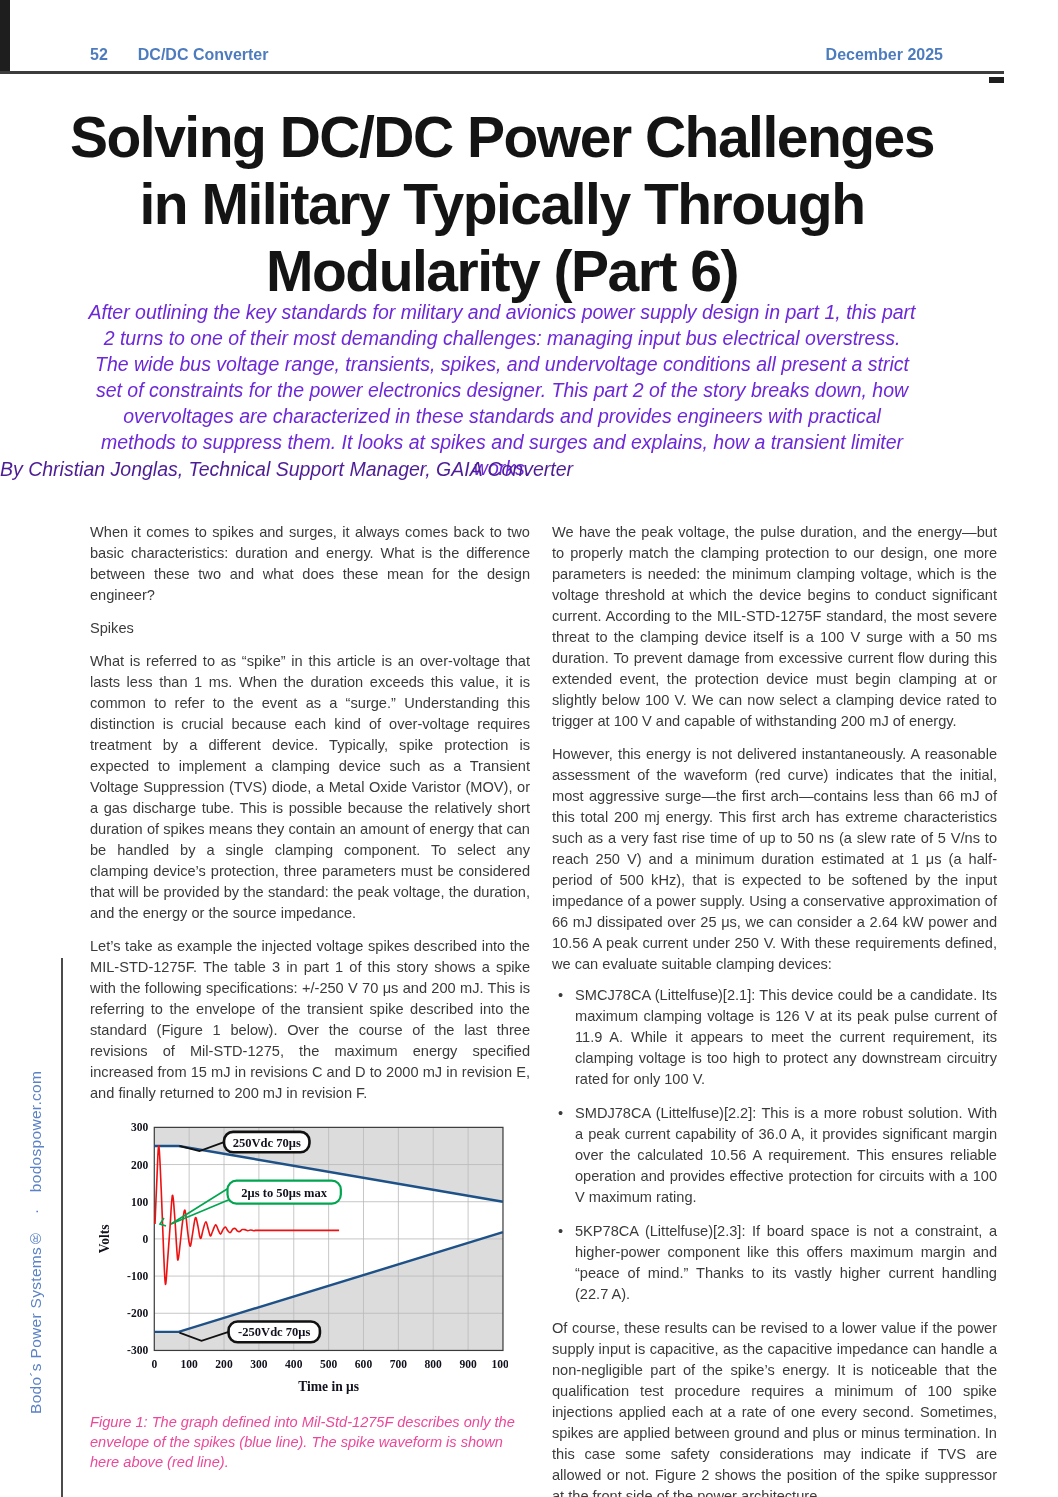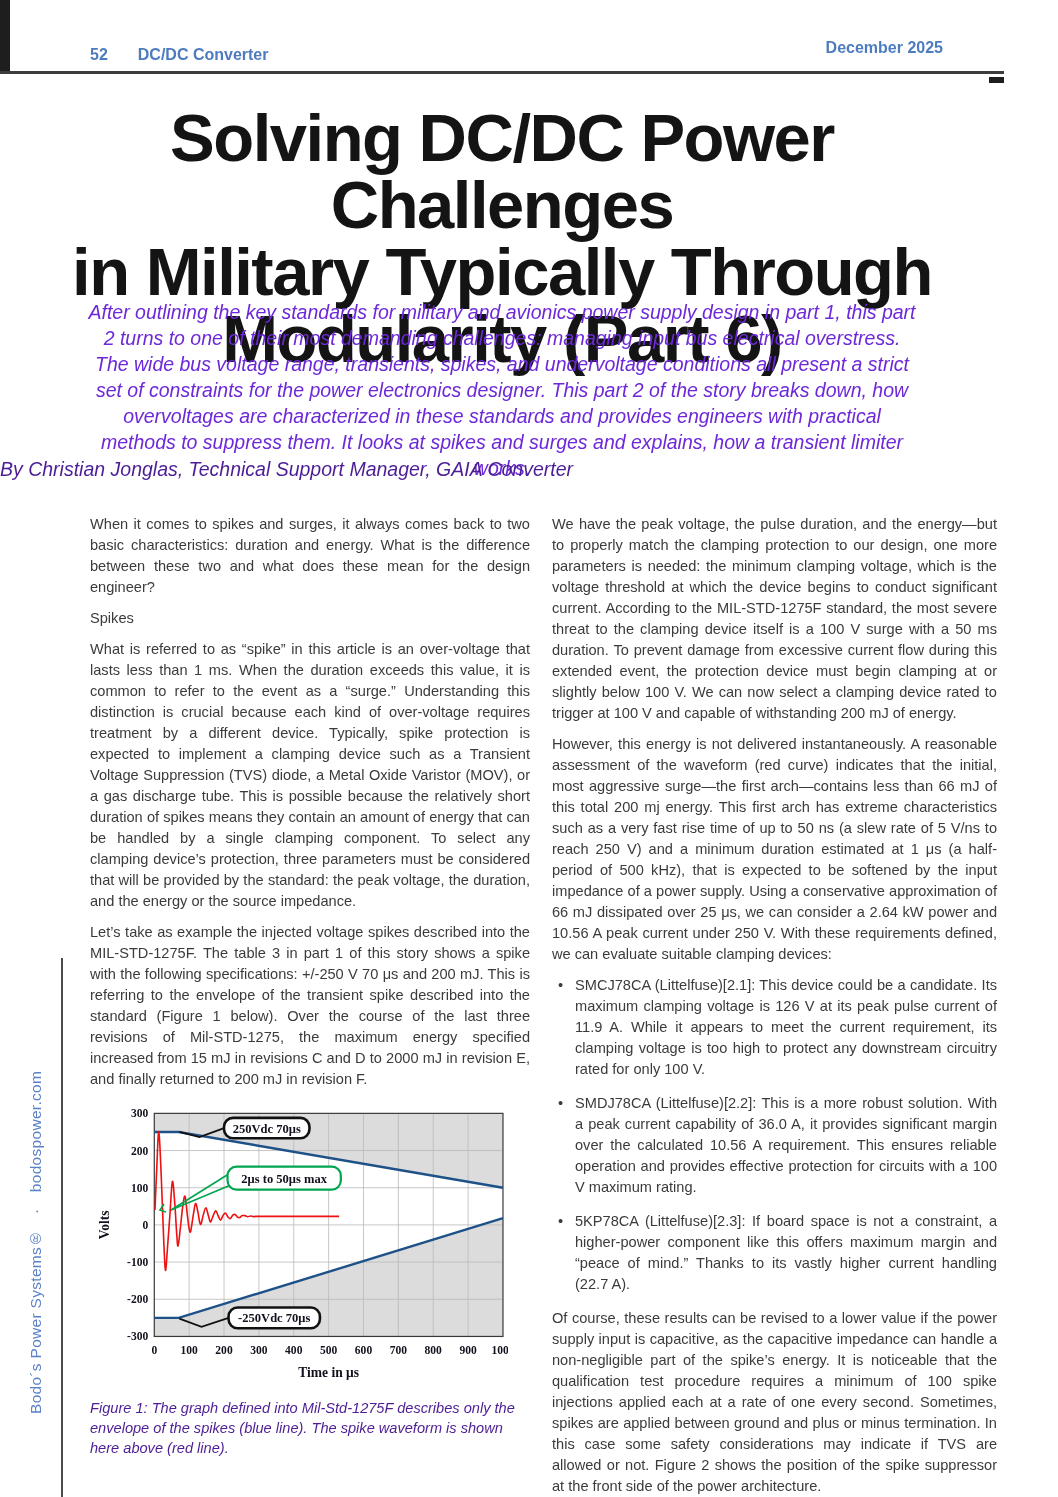--- a/index.html
+++ b/index.html
@@ -6,41 +6,41 @@
   .page{position:relative;width:1004px;height:1497px;background:#ffffff;overflow:hidden;
         font-family:"Liberation Sans",sans-serif;color:#3b3b3b;}
   
   .corner-block{position:absolute;left:0;top:0;width:10px;height:74px;background:#1e1e1e;}
   .header-rule{position:absolute;left:0;top:71px;width:1041px;height:3px;background:#3c3c3c;}
   .header-rule-tab{position:absolute;right:0;top:77px;width:15px;height:6px;background:#1e1e1e;}
   .vrule{position:absolute;left:61px;top:958px;width:2px;height:539px;background:#4b4b4b;}
   
   .header-left{position:absolute;left:90px;top:46px;font-size:16px;font-weight:bold;color:#4d7cbe;}
   .header-left .pageno{margin-right:30px;}
-  .header-right{position:absolute;right:61px;top:39px;font-size:16px;font-weight:bold;color:#4d7cbe;}
+  .header-right{position:absolute;right:61px;top:46px;font-size:16px;font-weight:bold;color:#4d7cbe;}
   
   .title{position:absolute;left:55px;right:55px;top:104px;text-align:center;
-         font-size:67px;line-height:67px;font-weight:700;letter-spacing:-1.5px;color:#141414;}
+         font-size:57px;line-height:67px;font-weight:700;letter-spacing:-1.5px;color:#141414;}
   .standfirst{position:absolute;left:86px;right:86px;top:299px;text-align:center;
               font-style:italic;font-size:19.5px;line-height:26px;color:#6d28d9;}
   .byline{position:absolute;left:0;right:0;top:458px;text-align:left;
           font-style:italic;font-size:19.5px;color:#4c1d95;}
   
   .col{position:absolute;top:510px;}
   .col-left{left:90px;width:440px;}
   .col-right{left:552px;width:445px;}
-  .col p{font-size:14.6px;line-height:21px;text-align:justify;margin:4px 0 10px;color:#3b3b3b;}
+  .col p{font-size:14.6px;line-height:21px;text-align:justify;margin:12px 0 10px;color:#3b3b3b;}
   .subhead{font-size:14.6px;line-height:21px;font-weight:normal;color:#2e2e2e;margin:4px 0 0;}
   ul.bullets{list-style:none;margin:2px 0 10px;padding:0;}
   ul.bullets li{position:relative;padding-left:23px;margin:0 0 13px;font-size:14.6px;line-height:21px;text-align:justify;}
   ul.bullets li .marker{position:absolute;left:6px;top:0;color:#3b3b3b;}
   
   .figure{margin:16px 0 0 6px;width:412px;}
   .figure svg{display:block;width:412px;height:276px;}
-  .caption{font-style:italic;font-size:14.6px;line-height:20px;color:#4c1d95;margin-top:16px;width:428px;text-align:left;}
+  .caption{font-style:italic;font-size:14.6px;line-height:20px;color:#ec4899;margin-top:16px;width:428px;text-align:left;}
   
   .sidebar{position:absolute;left:27px;top:1058px;height:356px;
            writing-mode:vertical-rl;transform:rotate(180deg);
            color:#5b82c6;font-size:15.5px;letter-spacing:.3px;white-space:nowrap;}
   .sidebar .sep{margin:16px 0;display:inline-block;}
 </style>
 </head>
 <body>
 
 <div class="page">

